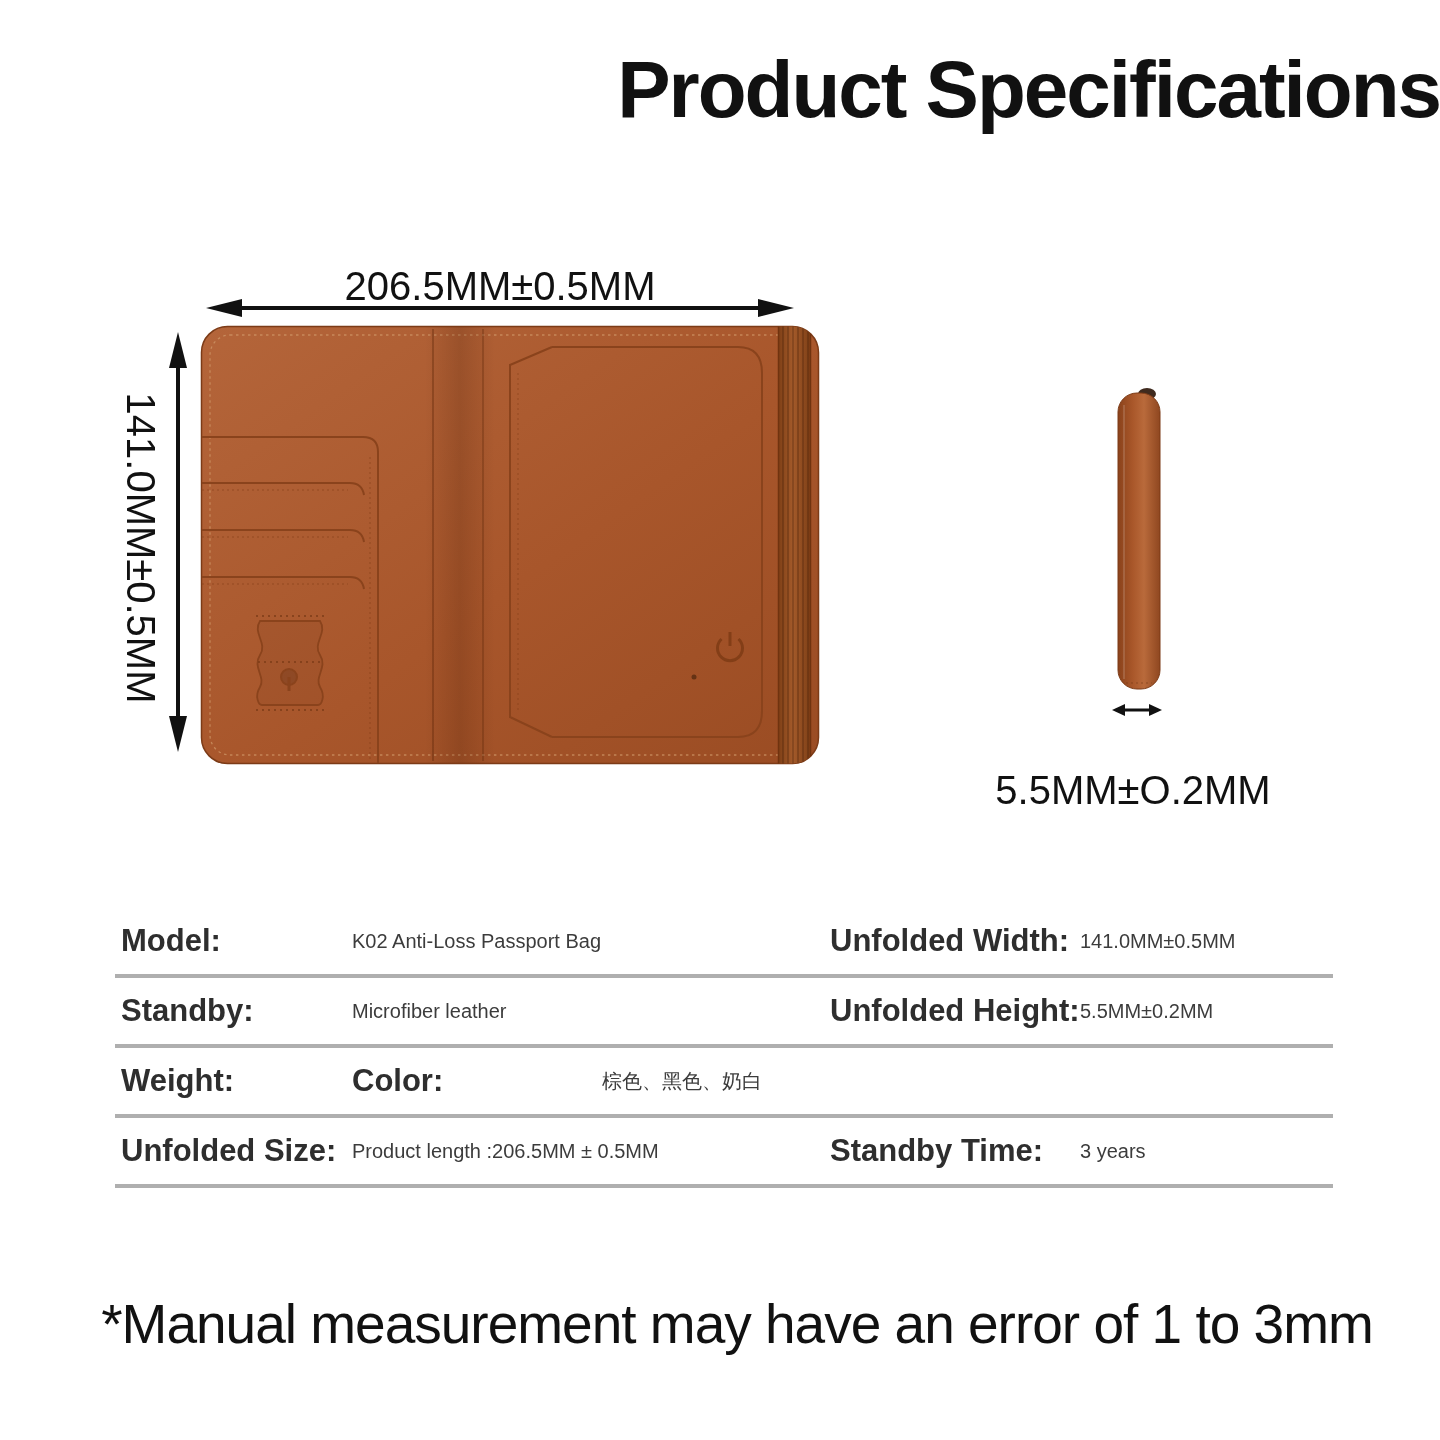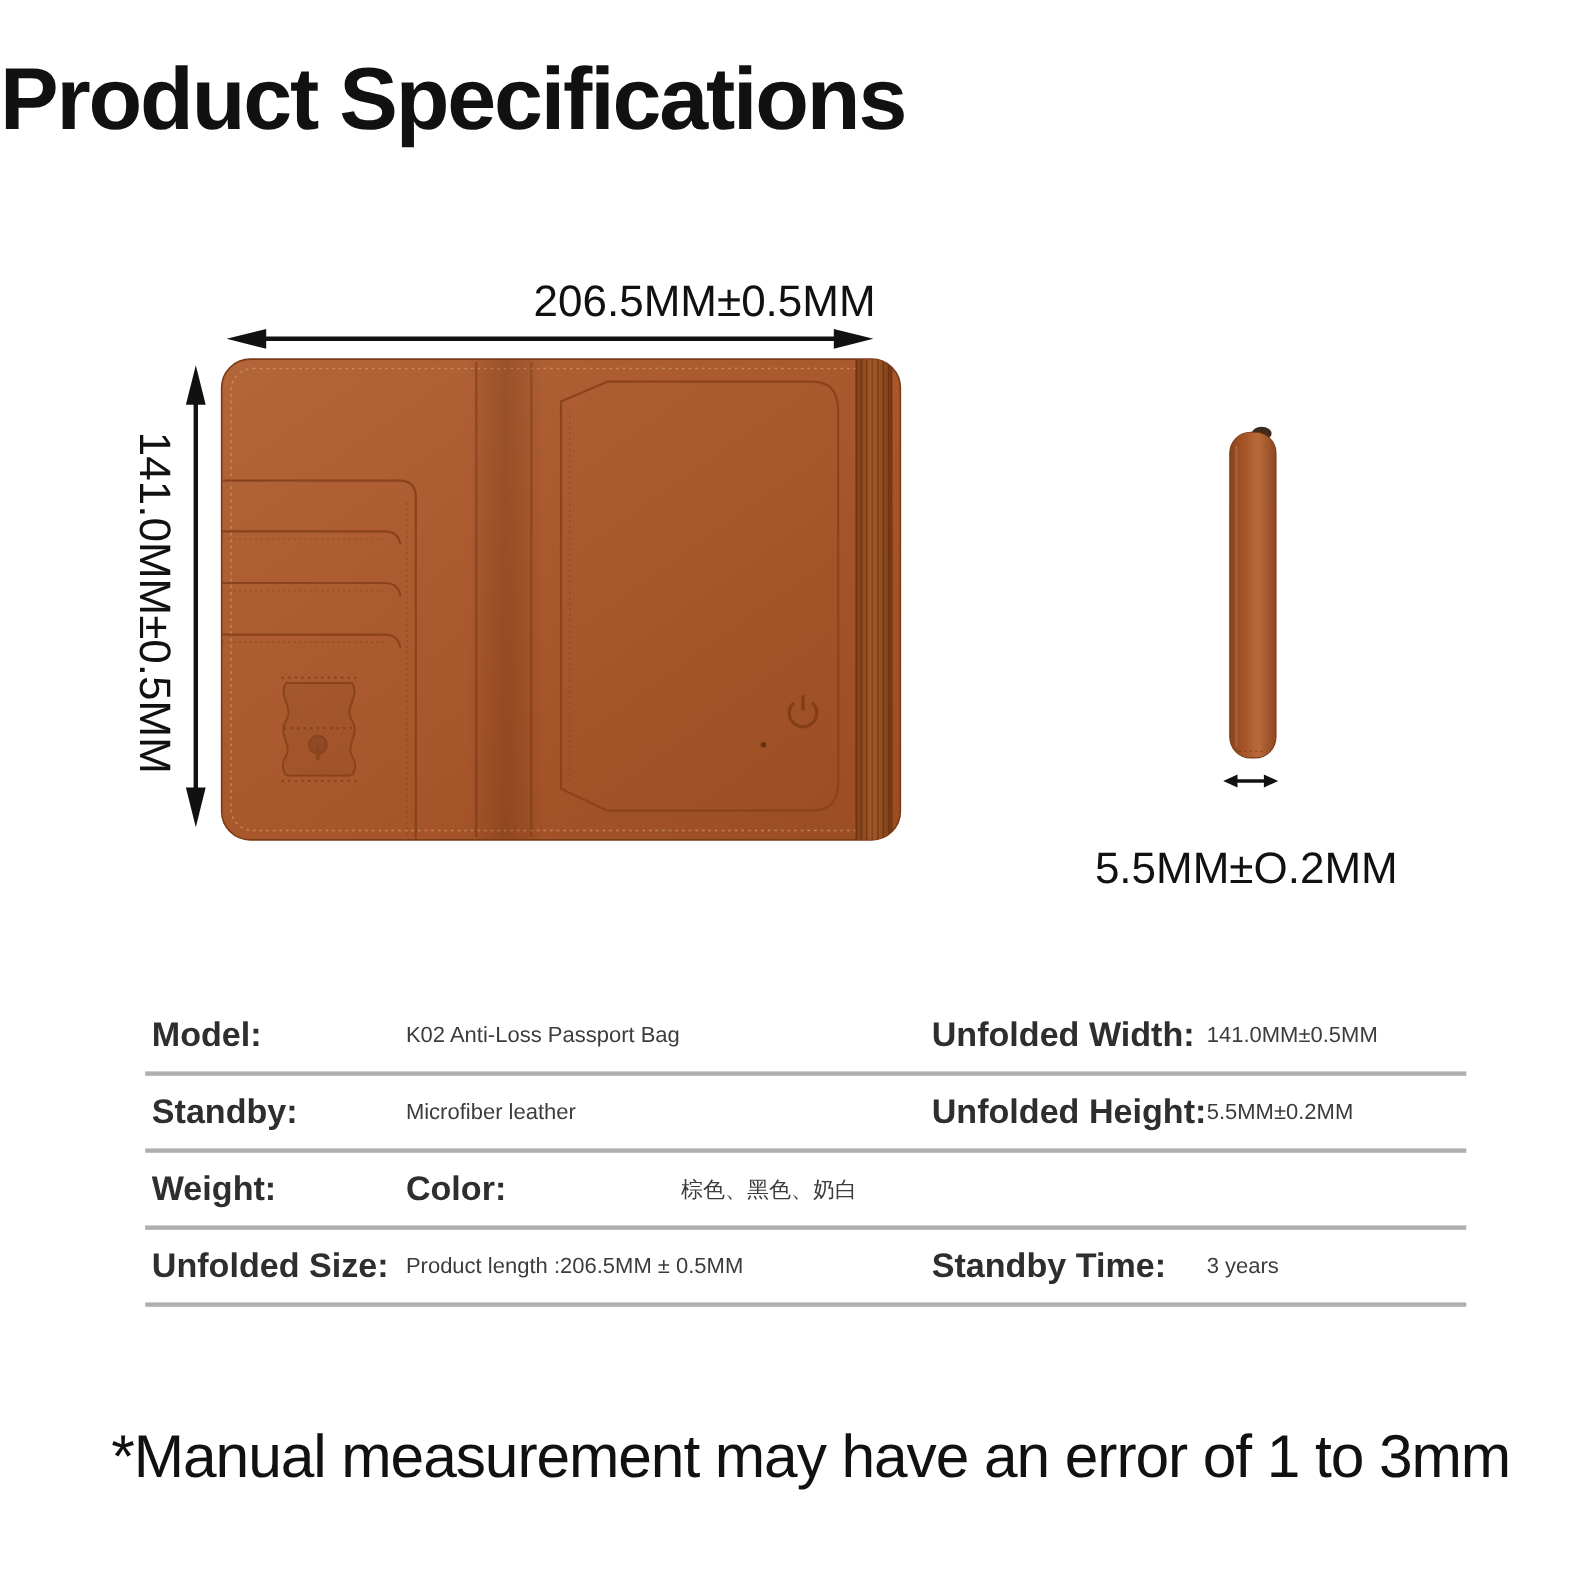--- a/index.html
+++ b/index.html
@@ -2,31 +2,31 @@
 <html><head>
 <meta charset="utf-8">
 <style>
   * { margin:0; padding:0; box-sizing:border-box; }
   html,body { background:#ffffff; }
   #page {
     position:relative; width:1440px; height:1440px; background:#ffffff;
     font-family:"Liberation Sans","DejaVu Sans",sans-serif; color:#1a1a1a; overflow:hidden;
   }
   .title {
-    position:absolute; top:44px; left:0; width:1440px; text-align:left;
+    position:absolute; top:44px; left:0; width:1440px; text-align:right;
     font-size:80px; font-weight:700; letter-spacing:-2px; color:#111;
   }
   .dim-label { position:absolute; font-size:40px; font-weight:400; color:#111; white-space:nowrap; }
-  #width-dim  { top:252px; left:204px; width:592px; text-align:right; }
+  #width-dim  { top:264px; left:204px; width:592px; text-align:center; }
   #height-dim { top:548px; left:140px; transform:translate(-50%,-50%) rotate(90deg); }
   #thick-dim  { top:732px; left:980px; width:306px; text-align:center;margin-top:36px; }
   .abs { position:absolute; }
   
   #spec-table { position:absolute; left:115px; top:908px; width:1218px; }
-  .spec-row { display:flex; align-items:center; height:70px; border-bottom:4px solid #afafaf;margin-left:17px; }
+  .spec-row { display:flex; align-items:center; height:70px; border-bottom:4px solid #afafaf; }
   .spec-label { font-size:31px; font-weight:700; color:#2e2e2e; white-space:nowrap; }
   .spec-value { font-size:20px; font-weight:400; color:#3c3c3c; white-space:nowrap; }
   .c1 { width:237px; padding-left:6px; }
   .c2 { width:478px; }
   .c3 { width:250px; }
   .c4 { flex:1; }
   .footnote {
     position:absolute; top:1292px; left:17px; width:1440px; text-align:center;
     font-size:55px; font-weight:400; letter-spacing:-1px; color:#111;
   }

